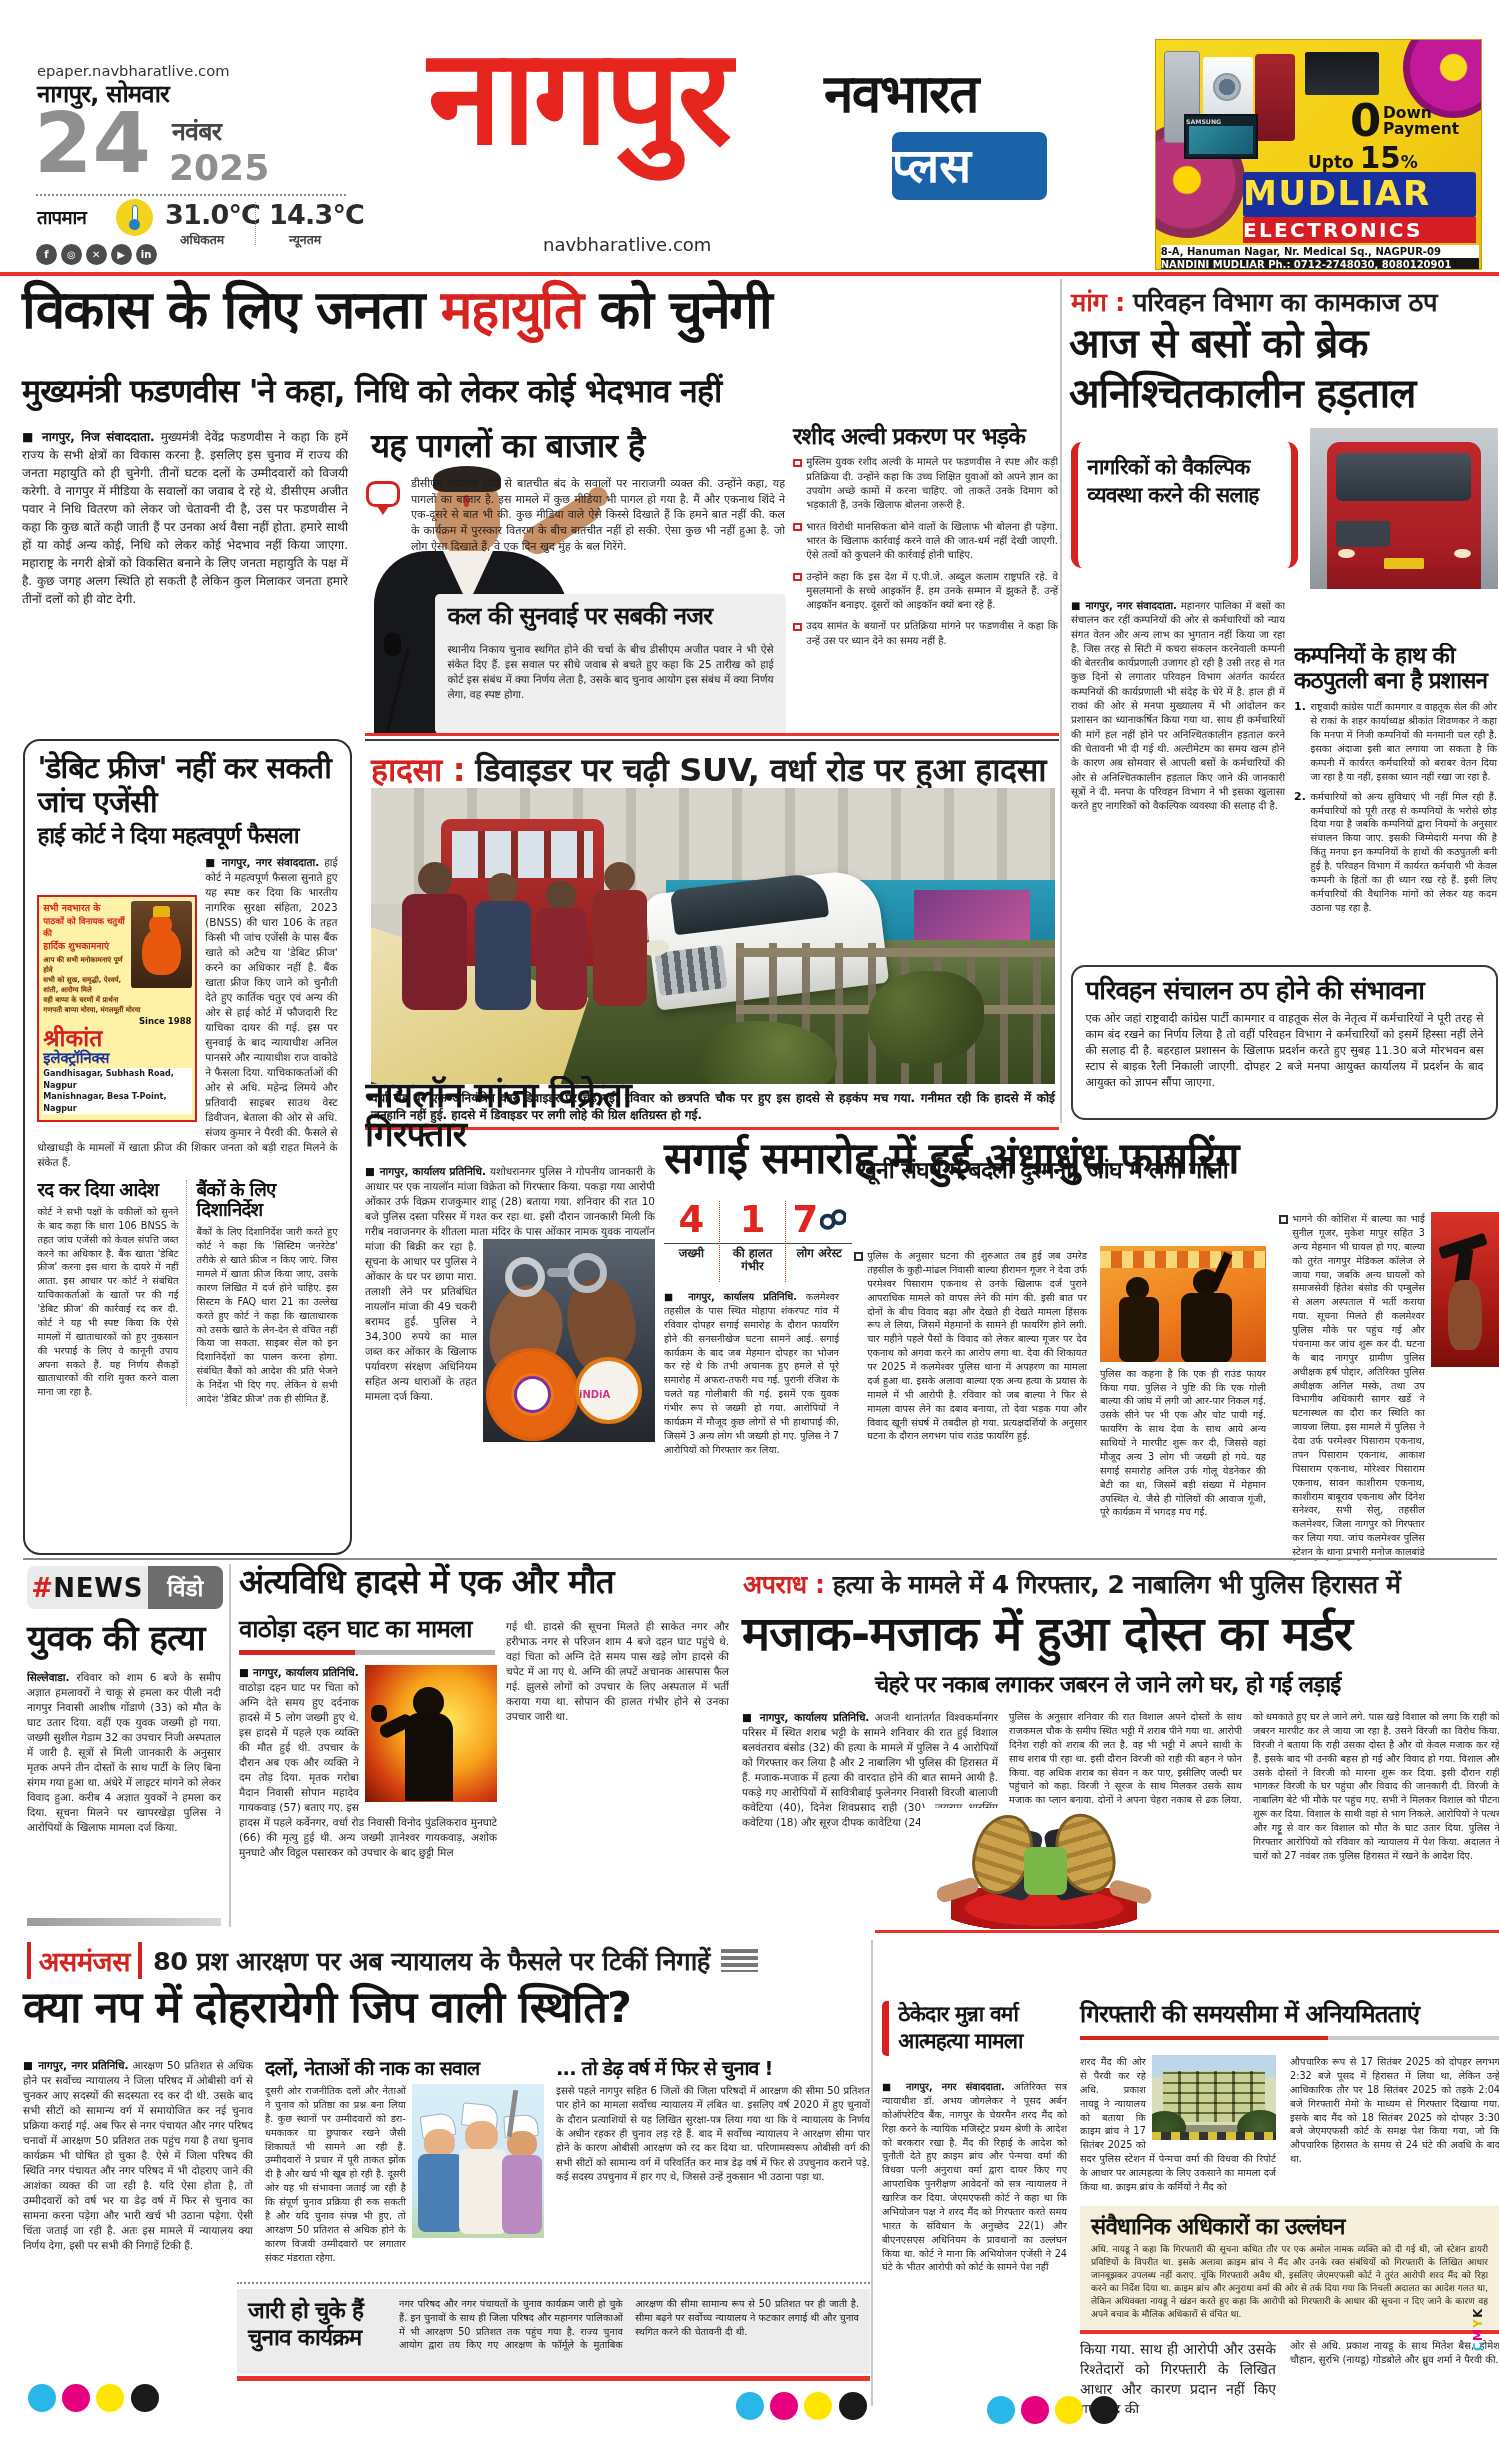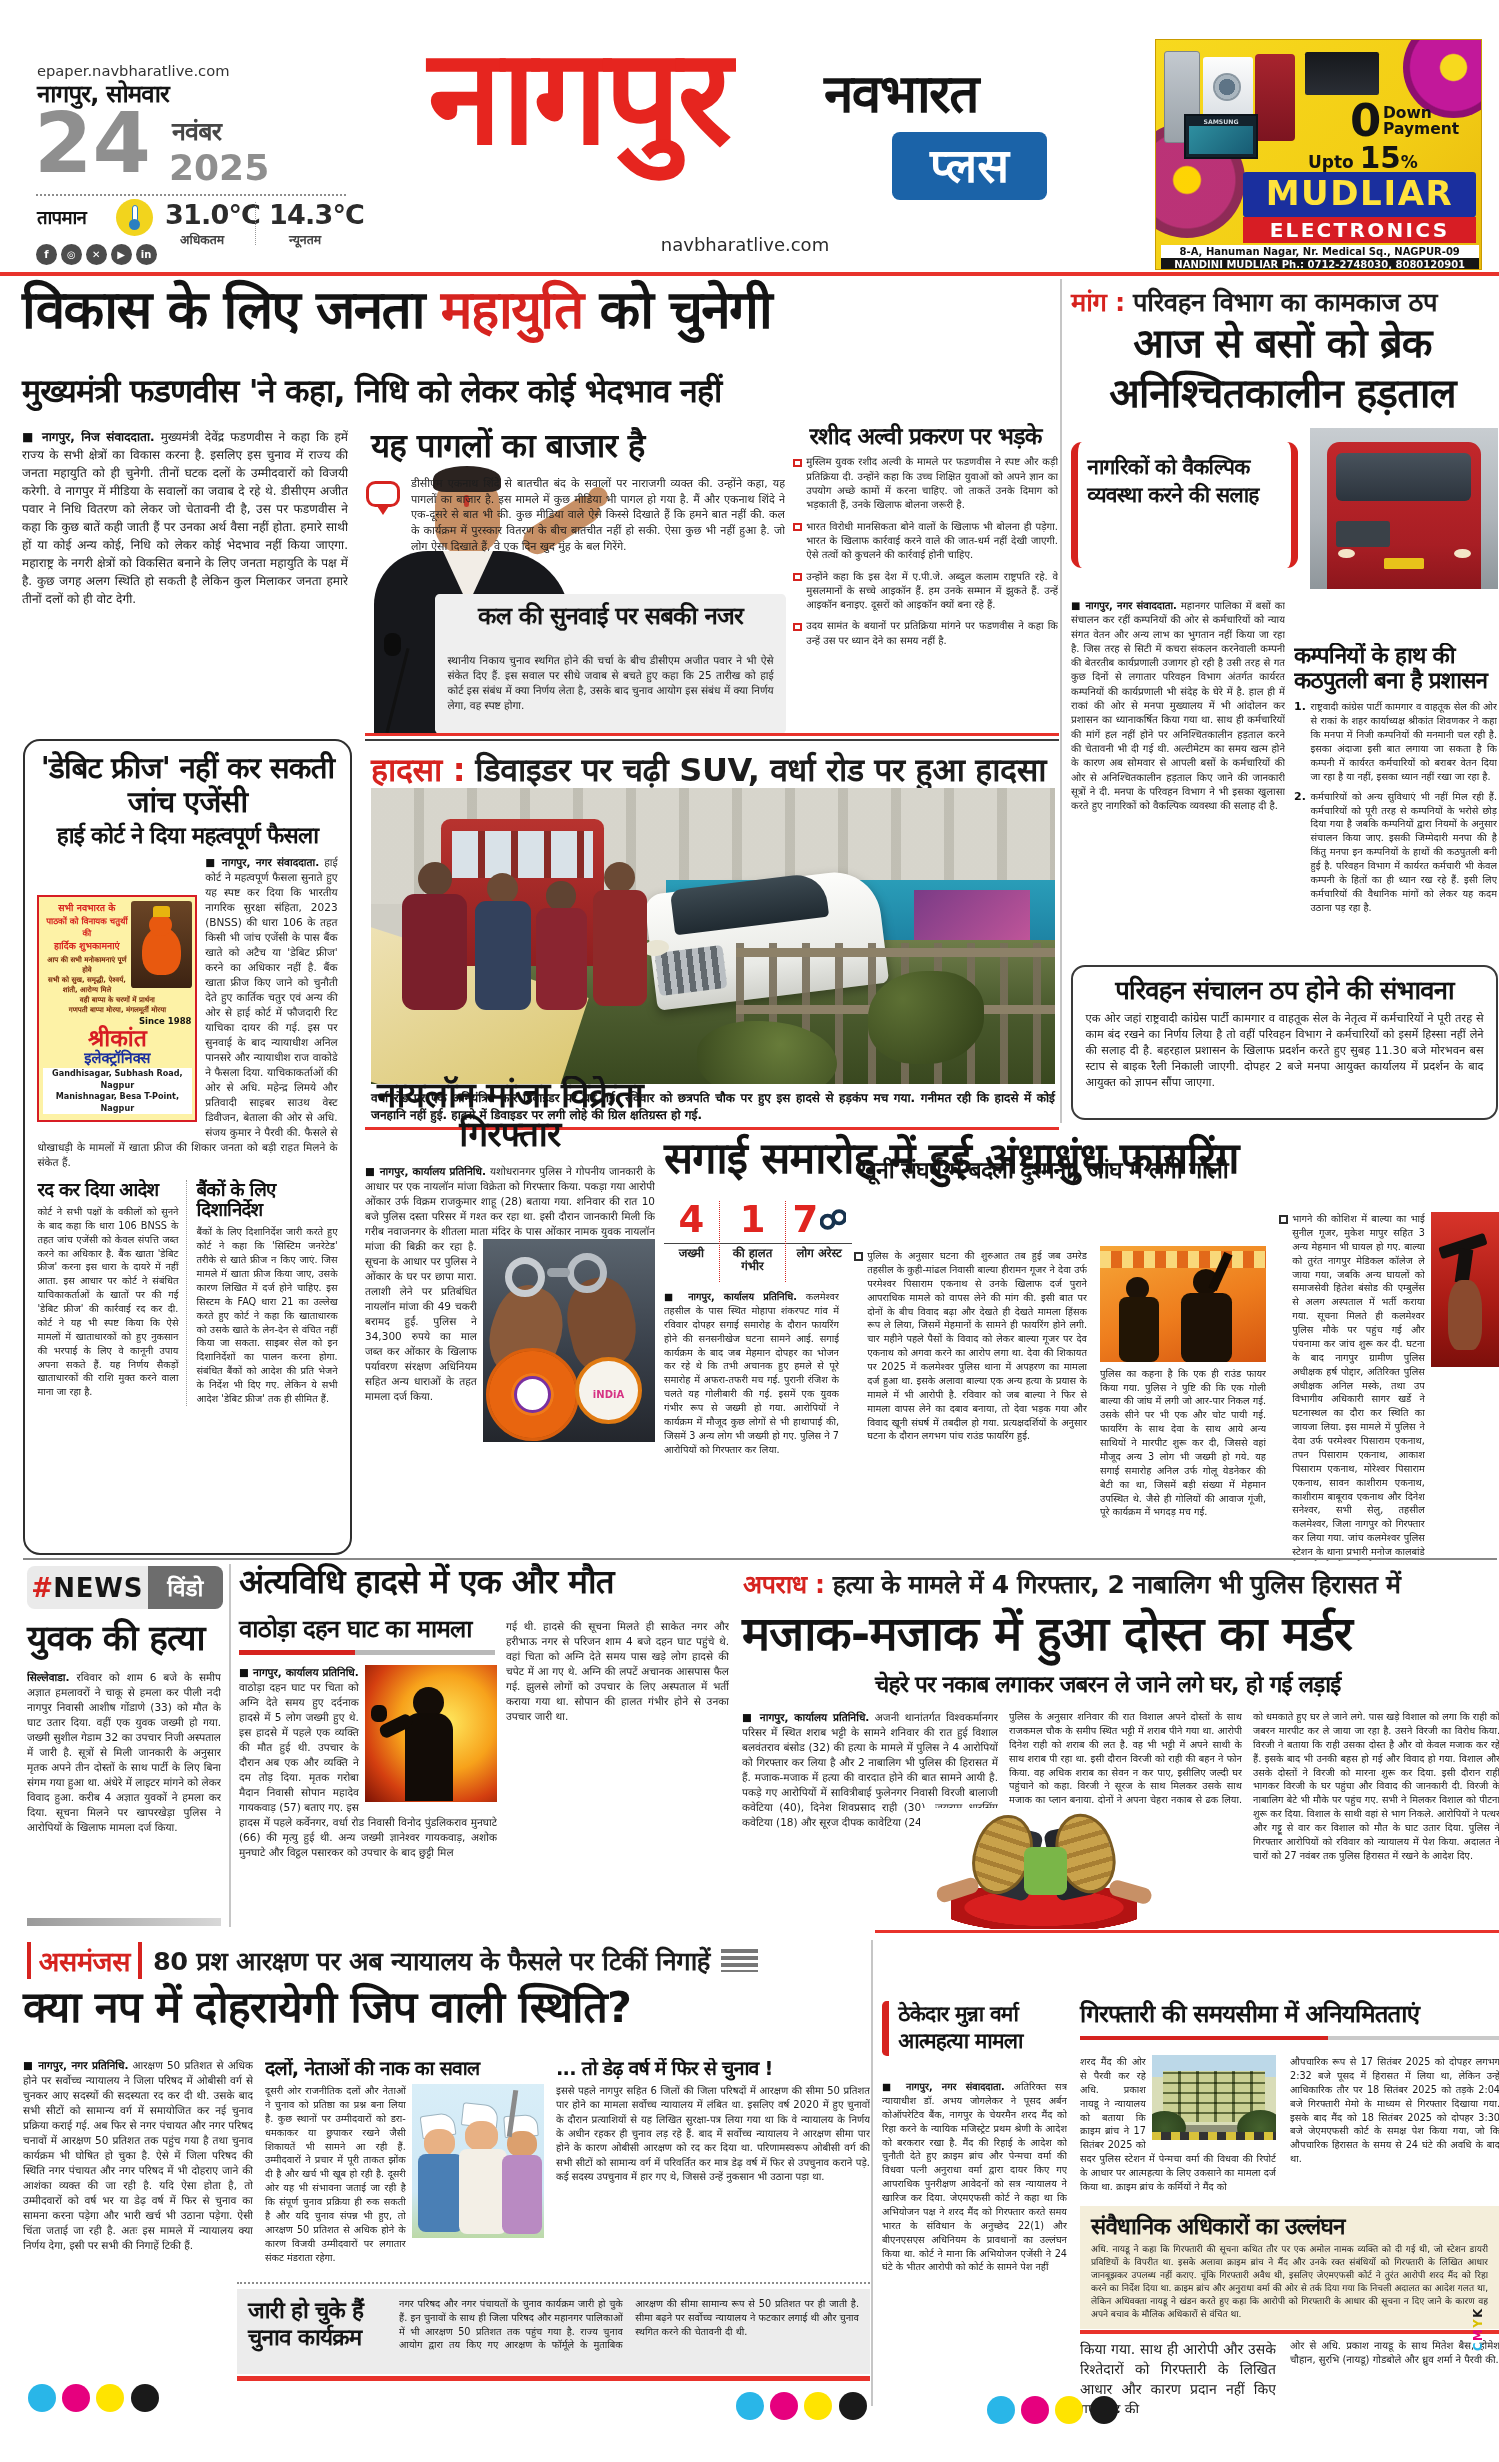--- a/index.html
+++ b/index.html
@@ -3,21 +3,21 @@
 <meta charset="utf-8">
 <style>
 *{box-sizing:border-box;margin:0;padding:0}
 html,body{background:#8a8a8a}
 #page{position:relative;width:1499px;height:2462px;background:#fff;font-family:"DejaVu Sans","Liberation Sans",sans-serif;color:#161616;overflow:hidden}
 .abs{position:absolute}
 .hl{font-weight:700;color:#141414;letter-spacing:-0.8px;line-height:1.1}
 .bt{text-align:justify;color:#1d1d1d;line-height:1.43}
 .bl{font-weight:700;color:#111}
 .red{color:#d6231f}
-.ctr{text-align:center}
+.ctr{text-align:left}
 .ovh{overflow:hidden}
 .nw{white-space:nowrap}
 .vline{position:absolute;width:1.6px;background:#c6c6c6}
 .hline{position:absolute;height:1.6px;background:#3d3d3d}
 .redline{position:absolute;background:#e8322b}
 .dotline{border-top:2.3px dotted #8c8c8c}
 .soc{width:21px;height:21px;border-radius:50%;background:#4c4c4c;color:#fff;font-size:10px;font-weight:700;display:inline-flex;align-items:center;justify-content:center;margin-right:3.9px}
 .bullet{display:flex;gap:4.7px;margin-bottom:7px}
 .sq{flex:none;width:8.5px;height:8.5px;border:2.3px solid #d6231f;margin-top:3.1px}
 .sqd{border-color:#2e2e2e}
@@ -101,21 +101,21 @@
   <div style="position:absolute;left:33px;top:169px;width:17px;height:23px;background:#0c0c0c;border-radius:7.8px"></div>
  </div>
 
  <div class="abs hl" style="left:371px;top:428px;width:419px;font-size:33px">यह पागलों का बाजार है</div>
  <div class="abs" style="left:366px;top:481px;width:34px;height:26px;border:3.9px solid #d6231f;border-radius:9.3px"></div>
  <div class="abs" style="left:377px;top:506px;width:0;height:0;border-left:6.2px solid transparent;border-right:6.2px solid transparent;border-top:9.3px solid #d6231f"></div>
  <div class="abs bt ovh" style="left:411px;top:476px;width:374px;height:113px;font-size:11px">डीसीएम एकनाथ शिंदे से बातचीत बंद के सवालों पर नाराजगी व्यक्त की. उन्होंने कहा, यह पागलों का बाजार है. इस मामले में कुछ मीडिया भी पागल हो गया है. मैं और एकनाथ शिंदे ने एक-दूसरे से बात भी की. कुछ मीडिया वाले ऐसे किस्से दिखाते हैं कि हमने बात नहीं की. कल के कार्यक्रम में पुरस्कार वितरण के बीच बातचीत नहीं हो सकी. ऐसा कुछ भी नहीं हुआ है. जो लोग ऐसा दिखाते हैं, वे एक दिन खुद मुंह के बल गिरेंगे.</div>
 
  <div class="abs graybox" style="left:435px;top:594px;width:351px;height:140px;padding:9.3px 12.4px">
   <div class="hl ctr" style="font-size:24px">कल की सुनवाई पर सबकी नजर</div>
-  <div class="bt ovh" style="font-size:10.5px;margin-top:23px;height:85px">स्थानीय निकाय चुनाव स्थगित होने की चर्चा के बीच डीसीएम अजीत पवार ने भी ऐसे संकेत दिए हैं. इस सवाल पर सीधे जवाब से बचते हुए कहा कि 25 तारीख को हाई कोर्ट इस संबंध में क्या निर्णय लेता है, उसके बाद चुनाव आयोग इस संबंध में क्या निर्णय लेगा, वह स्पष्ट होगा.</div>
+  <div class="bt ovh" style="font-size:10.5px;margin-top:12px;height:85px">स्थानीय निकाय चुनाव स्थगित होने की चर्चा के बीच डीसीएम अजीत पवार ने भी ऐसे संकेत दिए हैं. इस सवाल पर सीधे जवाब से बचते हुए कहा कि 25 तारीख को हाई कोर्ट इस संबंध में क्या निर्णय लेता है, उसके बाद चुनाव आयोग इस संबंध में क्या निर्णय लेगा, वह स्पष्ट होगा.</div>
  </div>
 
  <div class="abs" style="left:793px;top:424px;width:265px;height:309px">
   <div class="hl ctr" style="font-size:23px">रशीद अल्वी प्रकरण पर भड़के</div>
   <div class="ovh" style="height:270px;margin-top:6.2px">
    <div class="bullet">
           <span class="sq"></span>
           <span class="bt" style="font-size:10px;flex:1">मुस्लिम युवक रशीद अल्वी के मामले पर फडणवीस ने स्पष्ट और कड़ी प्रतिक्रिया दी. उन्होंने कहा कि उच्च शिक्षित युवाओं को अपने ज्ञान का उपयोग अच्छे कामों में करना चाहिए. जो ताकतें उनके दिमाग को भड़काती हैं, उनके खिलाफ बोलना जरूरी है.</span>
         </div>
    <div class="bullet">

